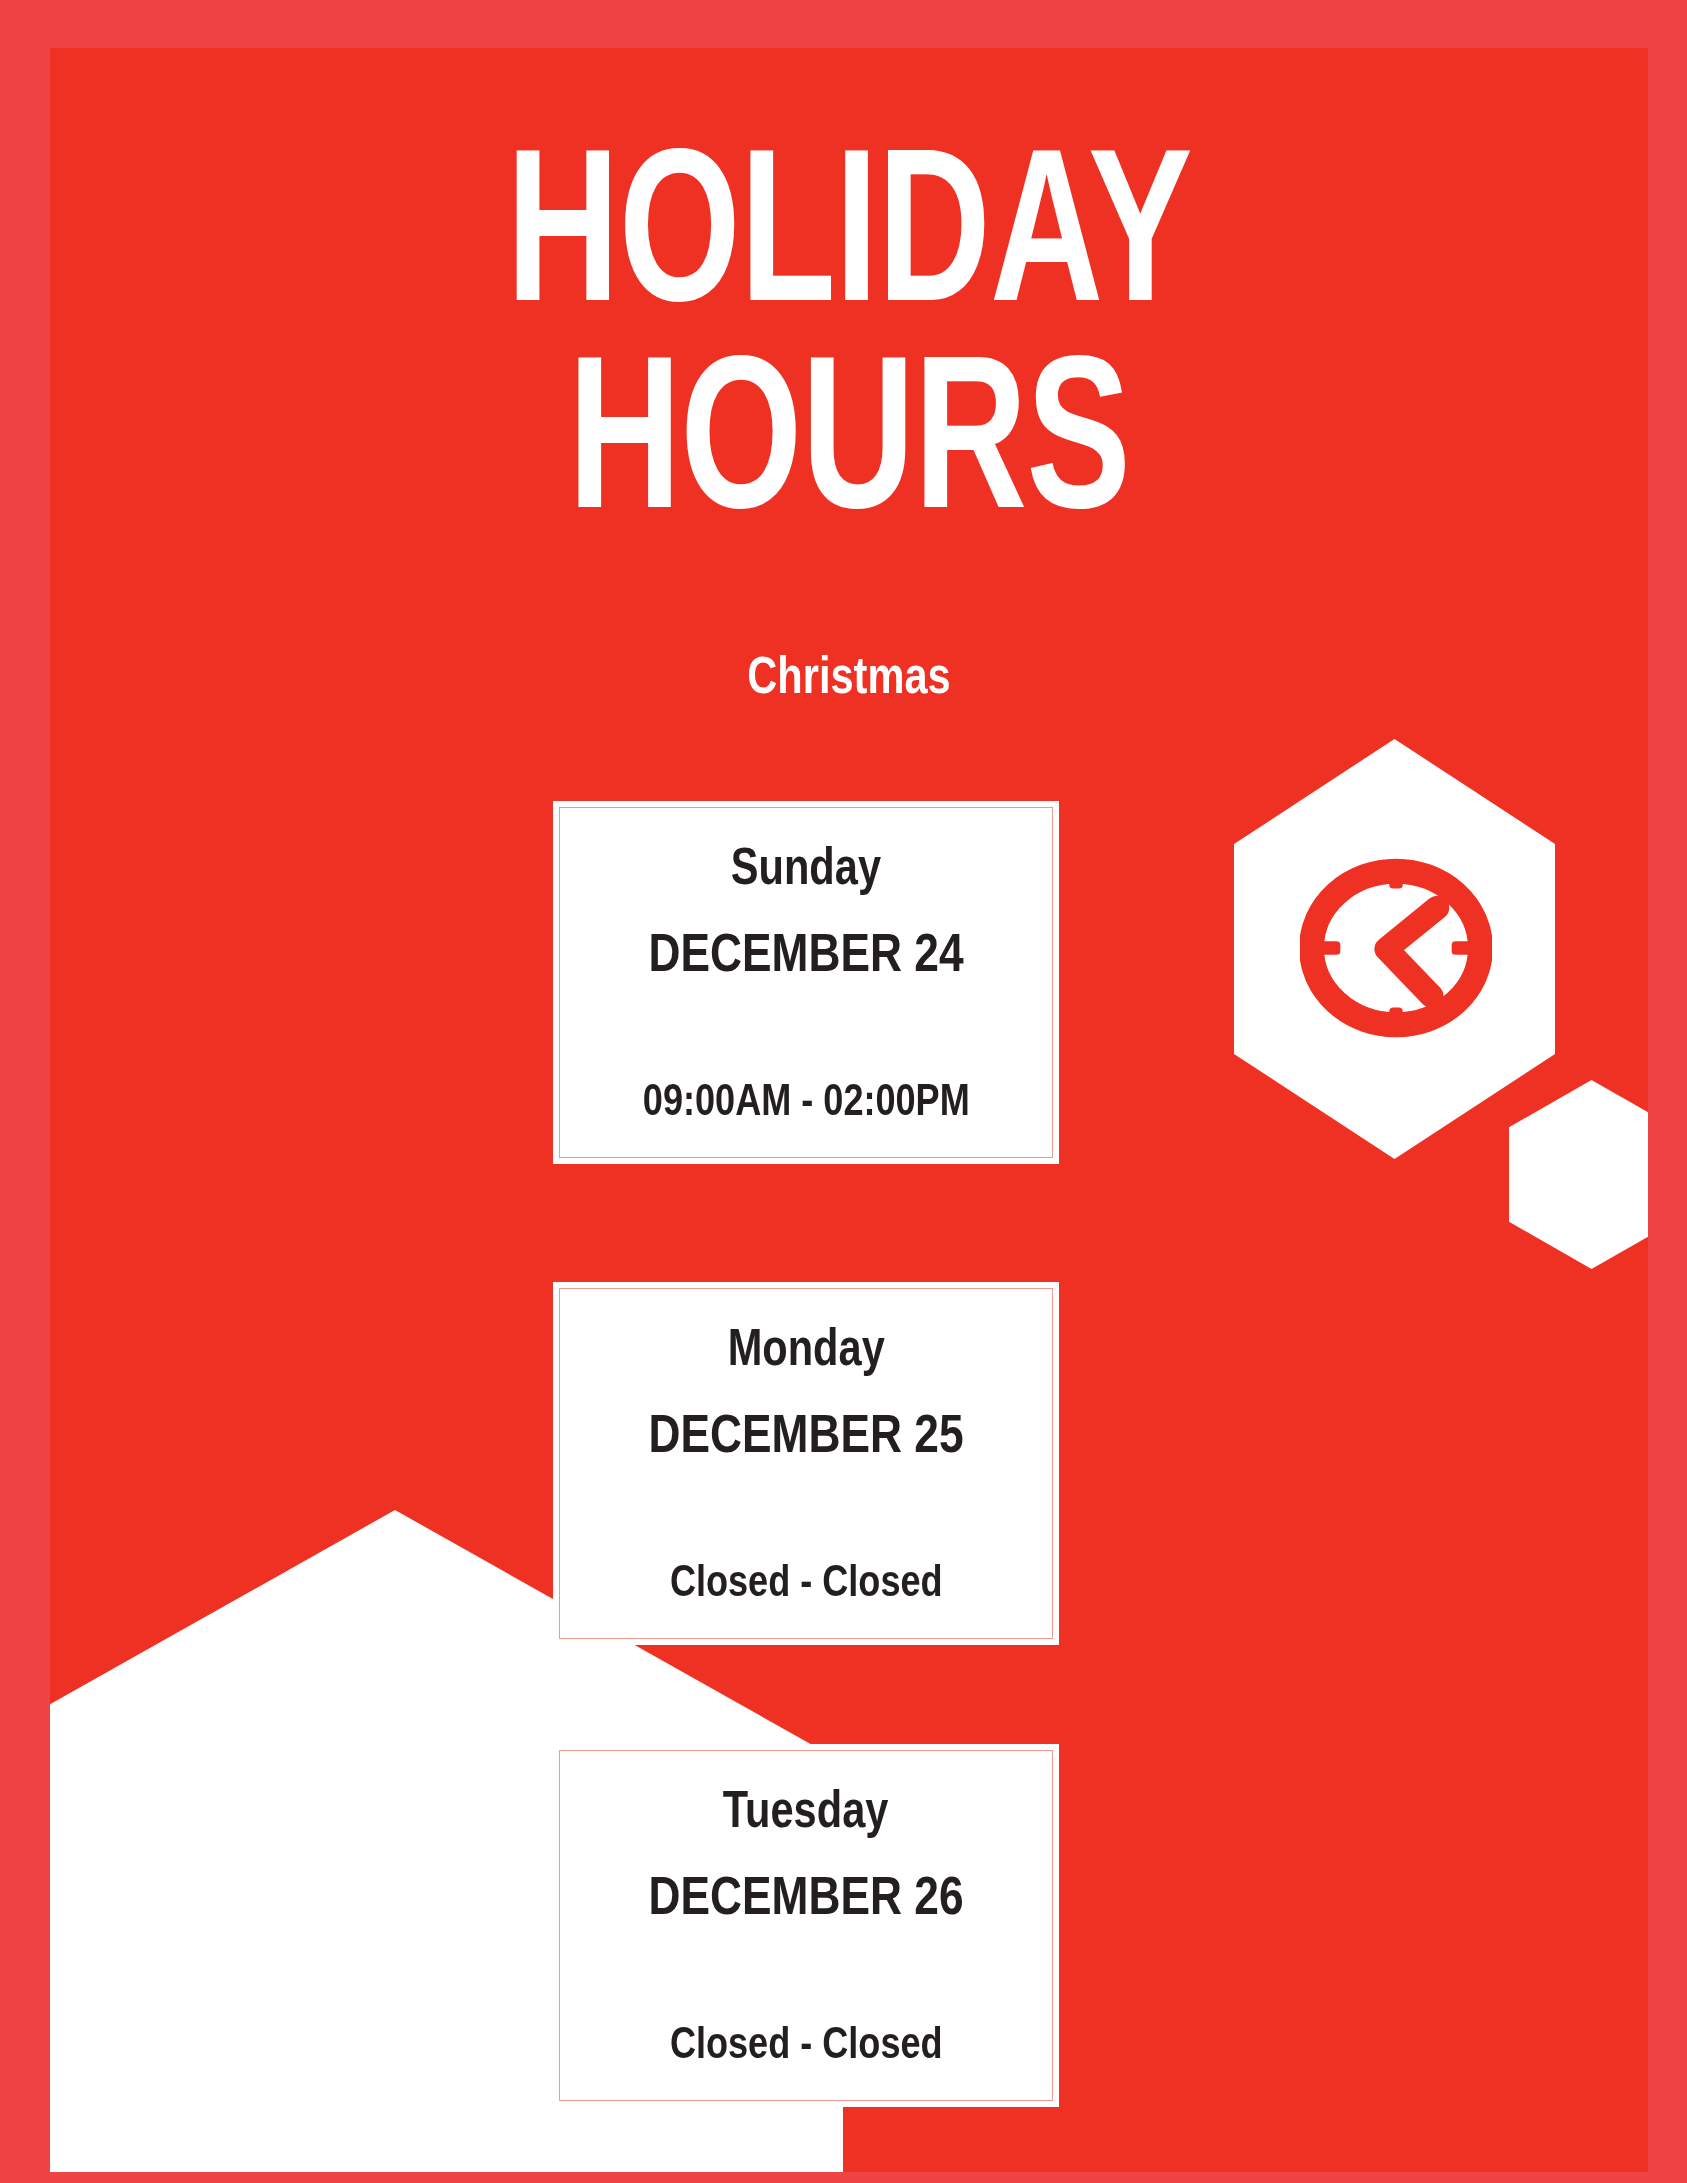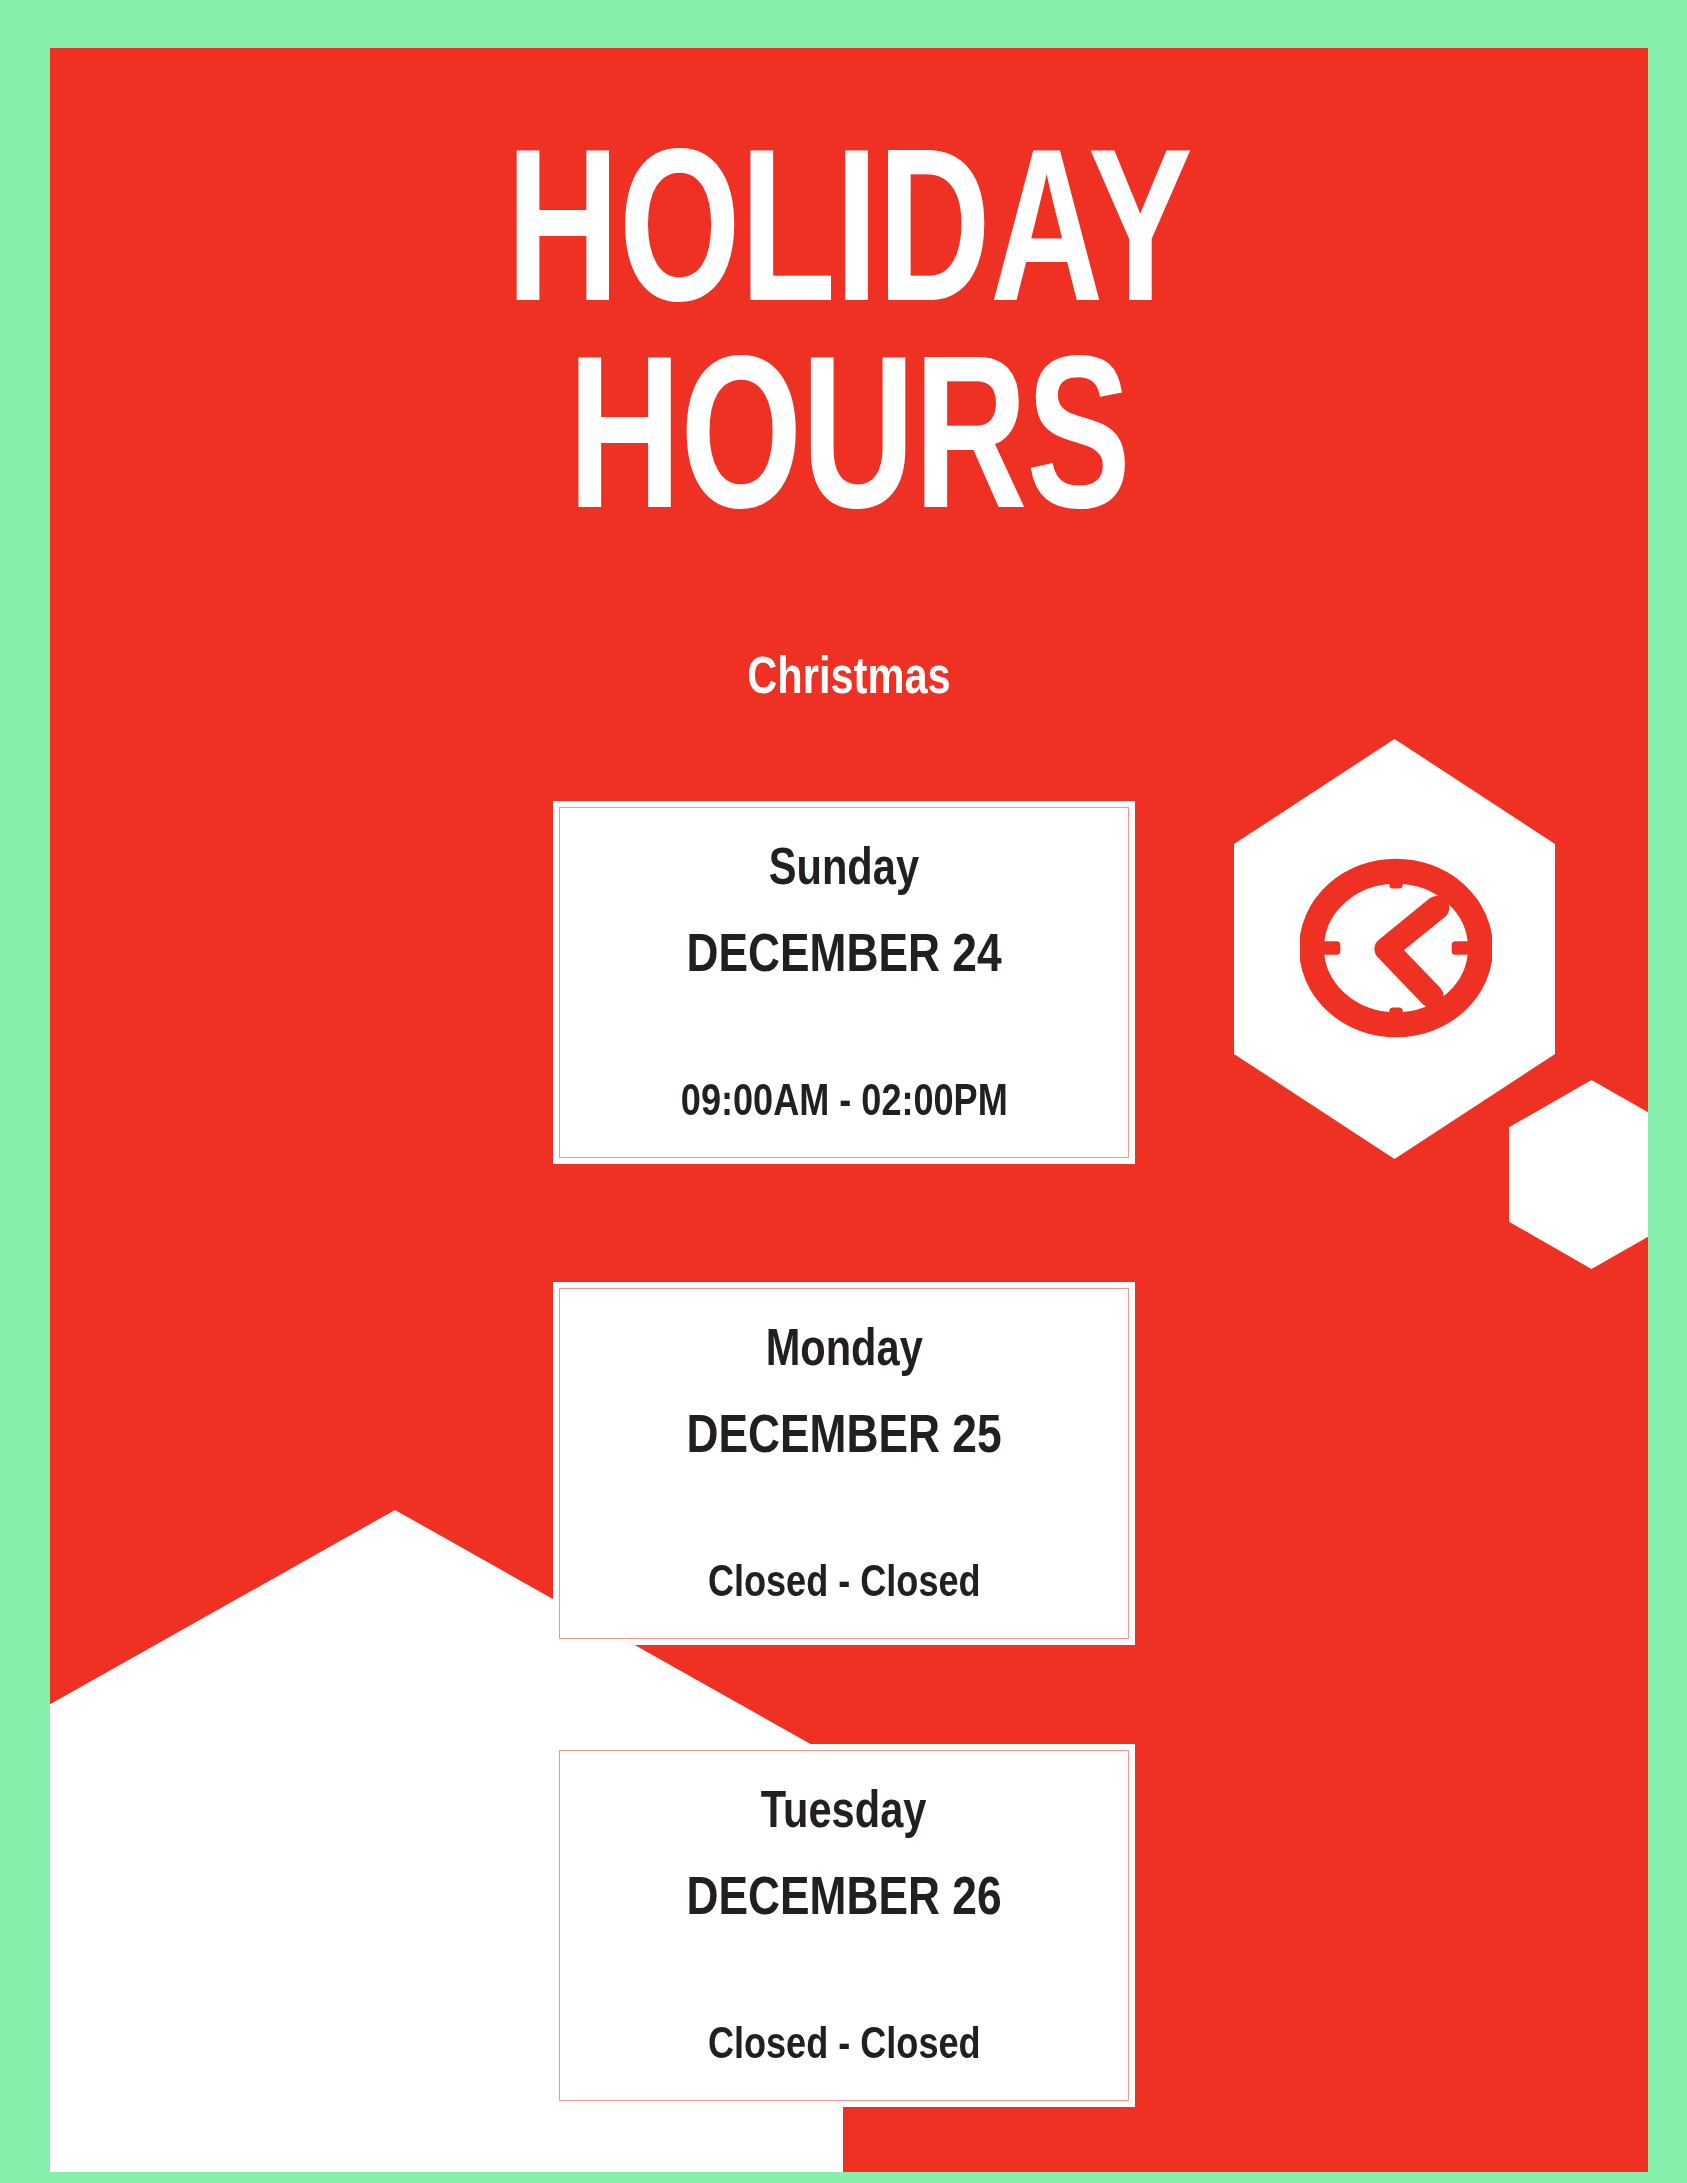--- a/index.html
+++ b/index.html
@@ -12,21 +12,21 @@
     height: 2183px;
     overflow: hidden;
     font-family: "Liberation Sans", sans-serif;
   }
 
   
   #poster {
     position: relative;
     width: 1687px;
     height: 2183px;
-    background: #86efac;
+    background: #ef4444;
   }
 
   
   .red-panel {
     position: absolute;
     left: 50px;
     top: 48px;
     width: 1598px;
     height: 2124px;
     background: #EF3123;
@@ -111,21 +111,21 @@
     letter-spacing: 0px;
     transform: scaleX(0.80);
     transform-origin: 50% 0%;
     white-space: nowrap;
   }
 
   
   .card {
     position: absolute;
     left: 503px;
-    width: 582px;
+    width: 506px;
     height: 363px;
     background: #ffffff;
     box-sizing: border-box;
   }
   .card-1 { top: 753px; }
   .card-2 { top: 1234px; }
   .card-3 { top: 1696px; }
 
   .card-inner {
     position: absolute;

